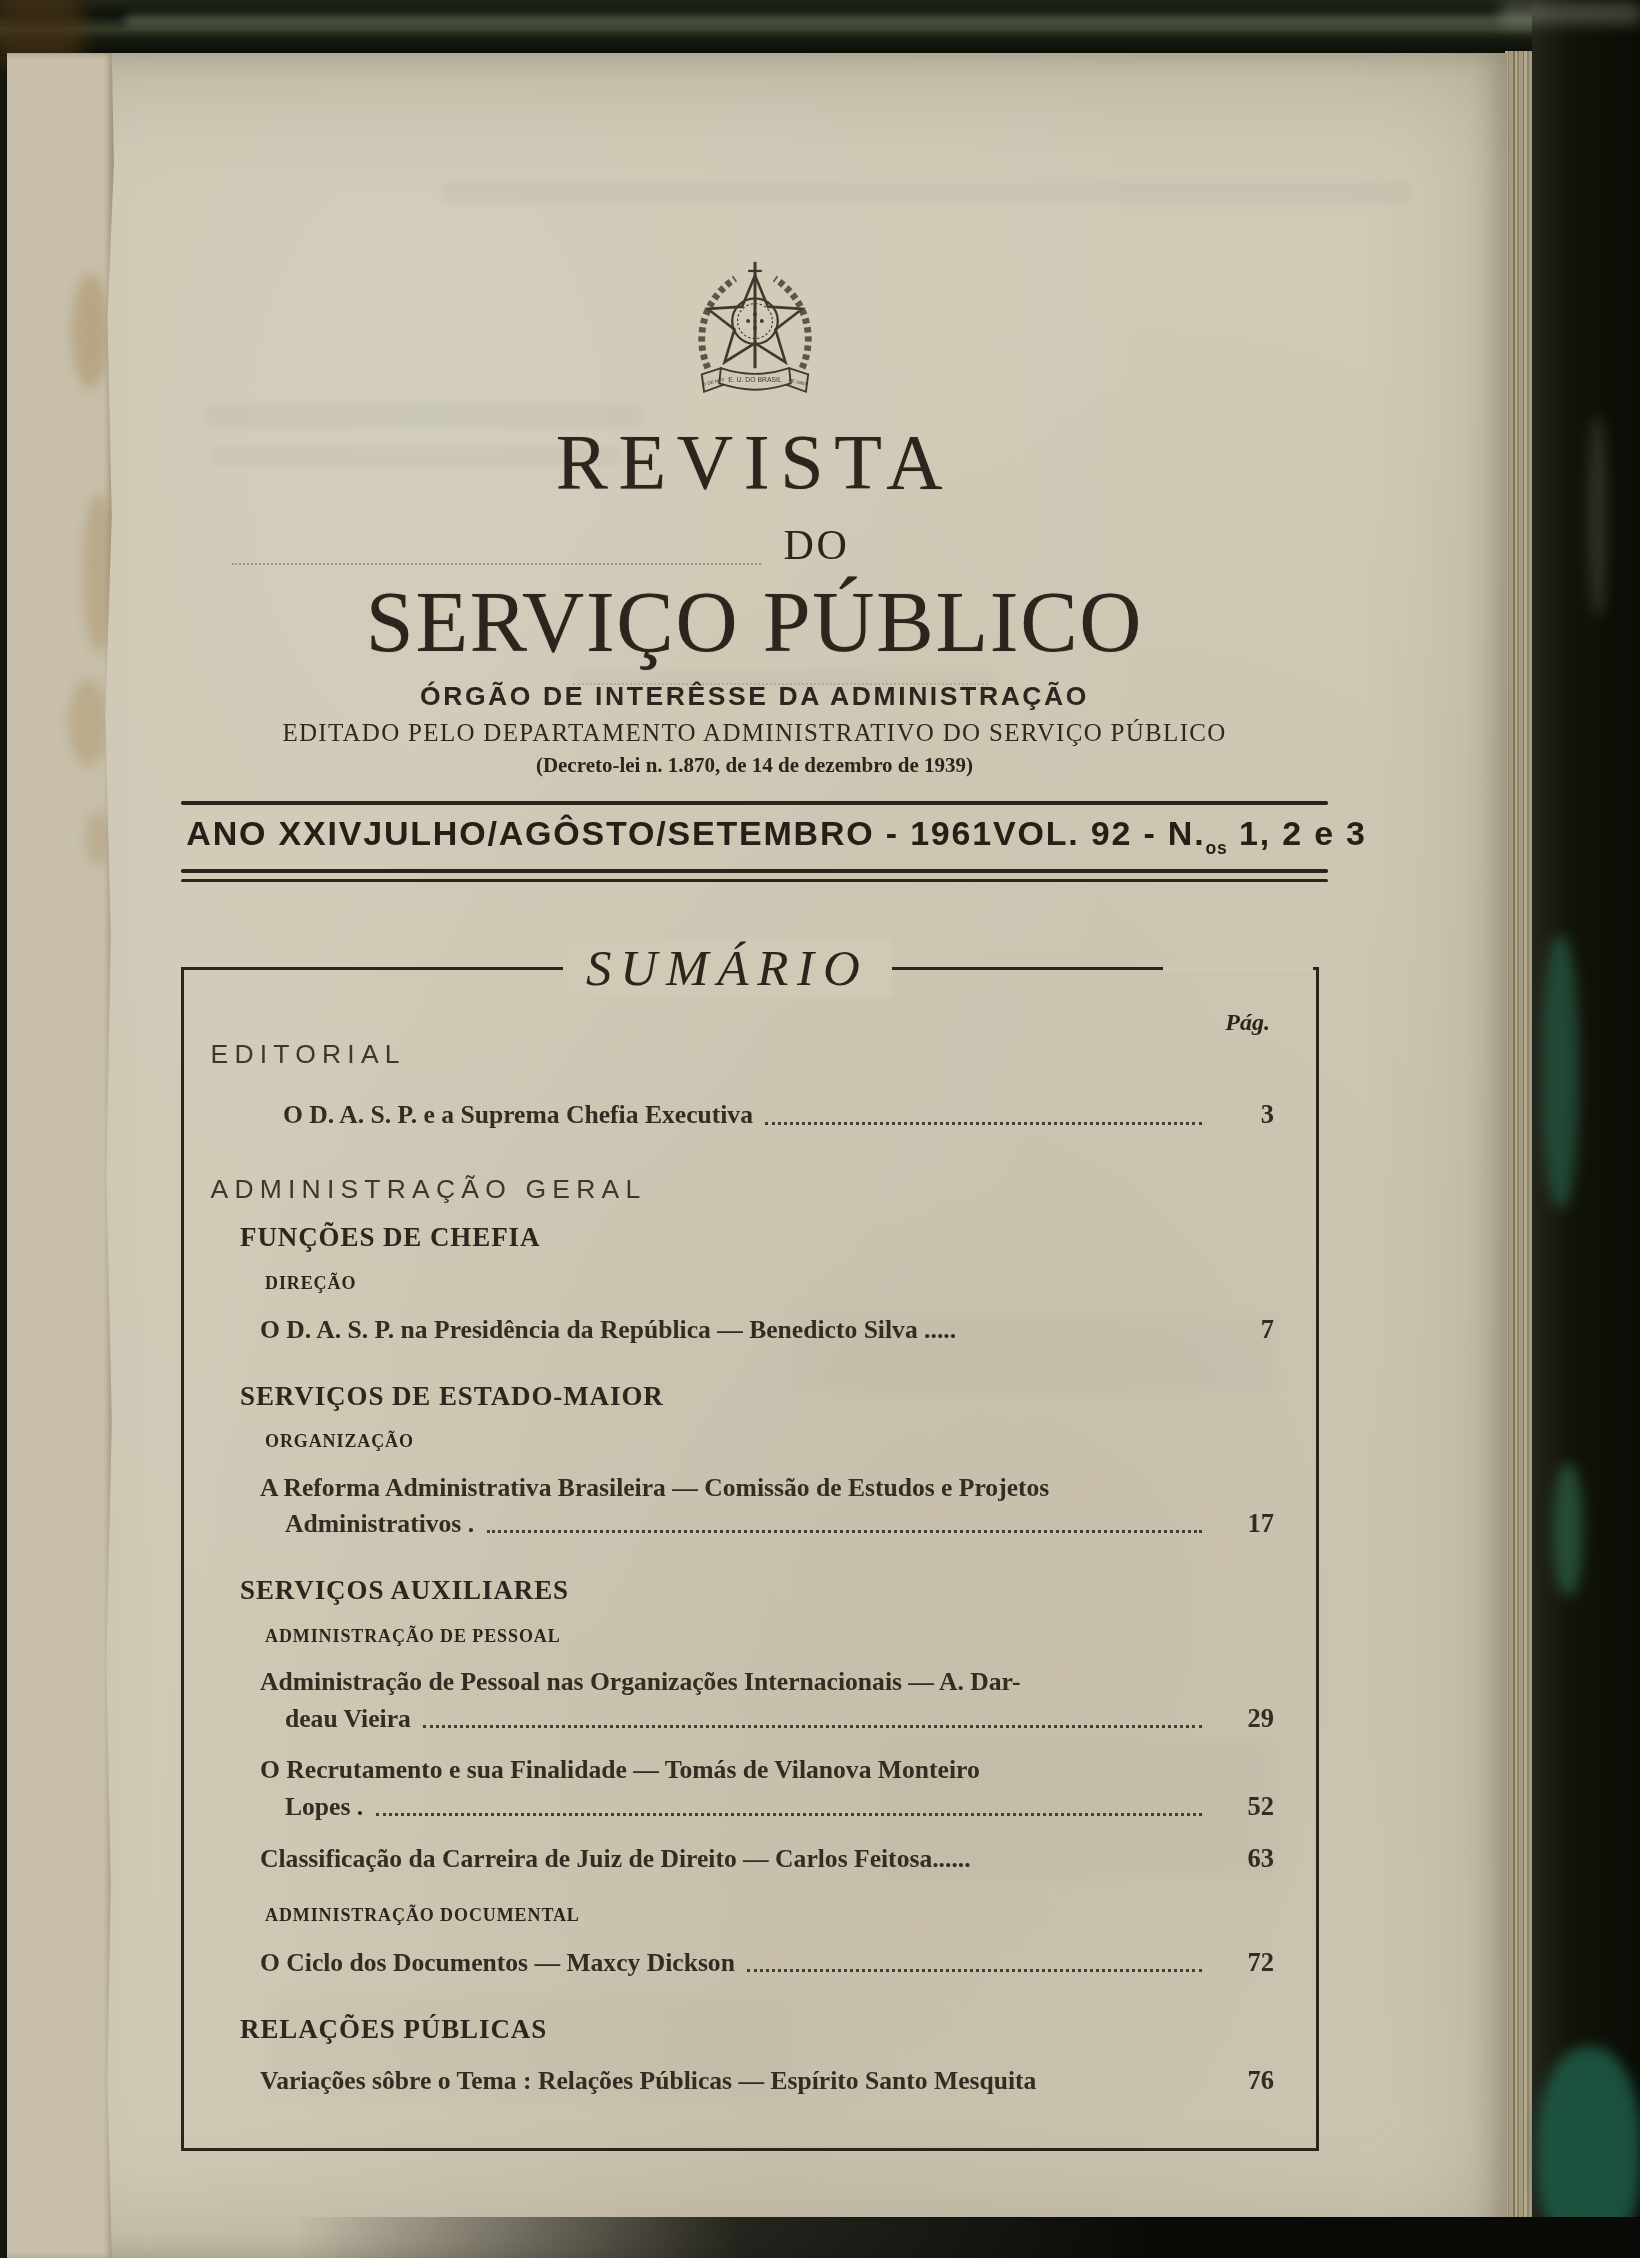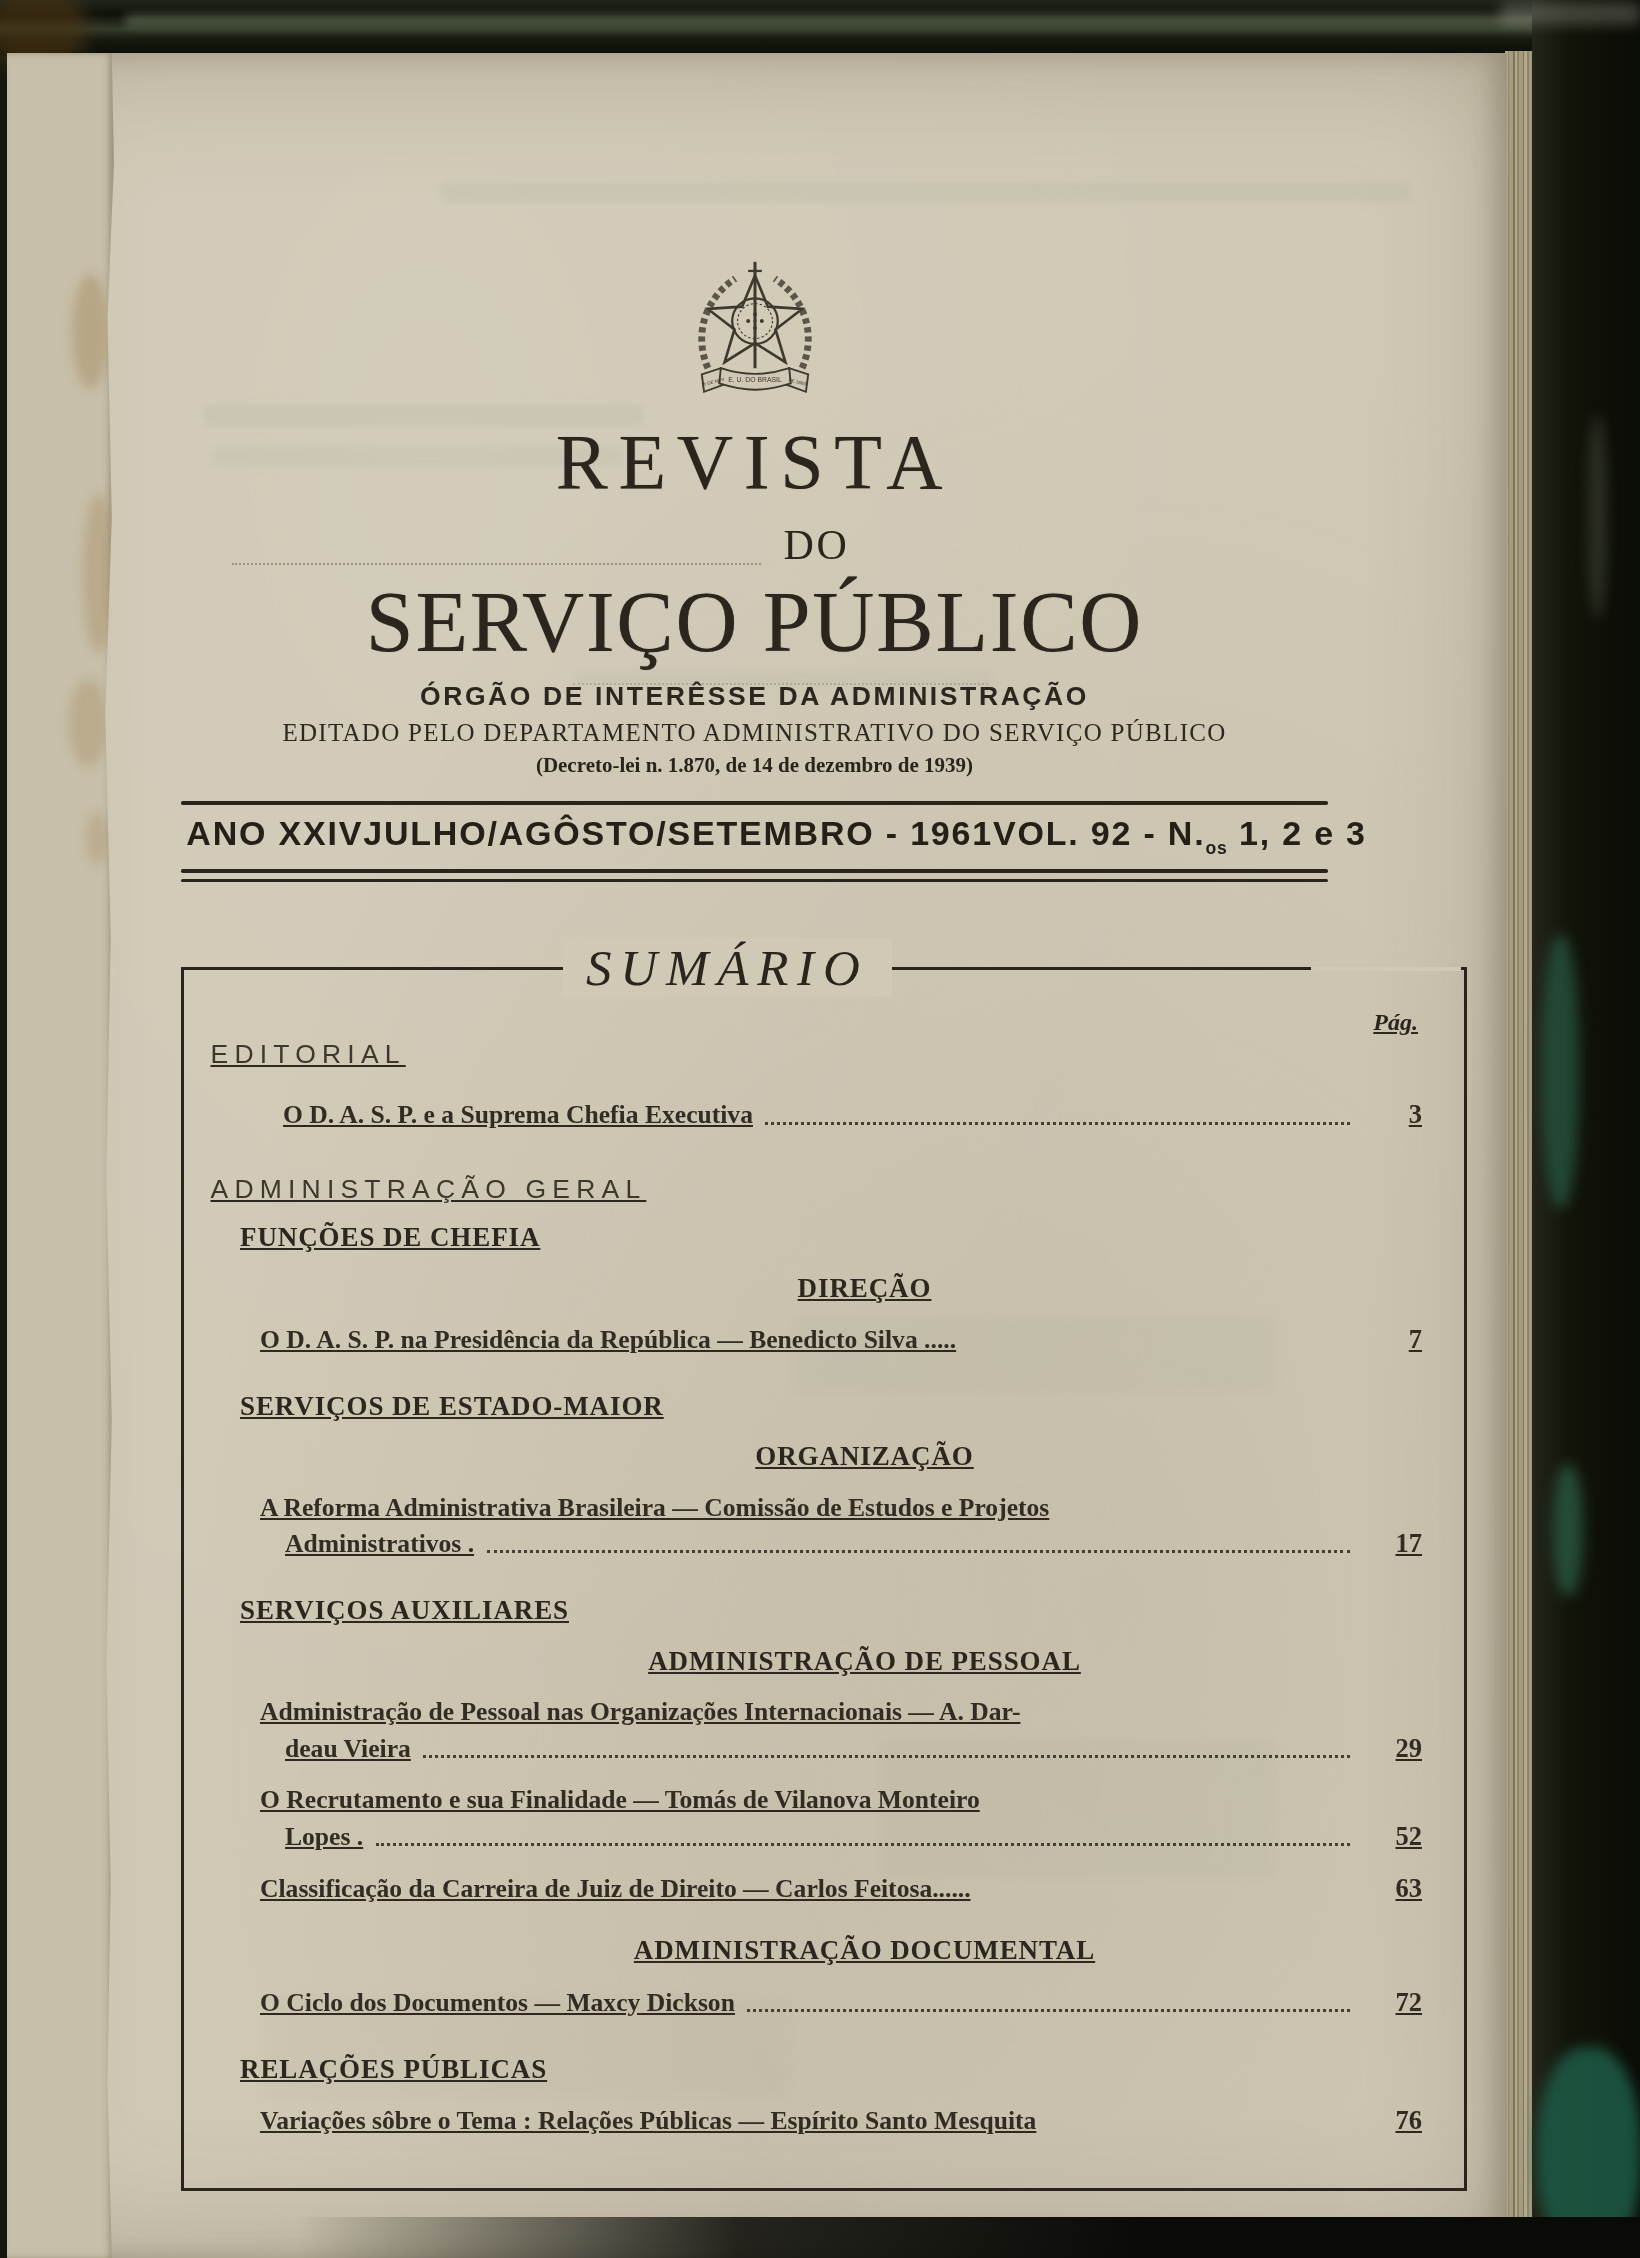--- a/index.html
+++ b/index.html
@@ -70,34 +70,34 @@
   
   .rule{height:3.5px;background:#2a241c;border-radius:1.8px;}
   .band-rule-top{margin-top:23px;}
   .issue-band{display:flex;justify-content:space-between;align-items:baseline;
     padding:8.8px 5.3px 10.6px 5.3px;
     font-family:"Liberation Sans","DejaVu Sans",sans-serif;font-weight:700;font-size:34px;
     letter-spacing:1.8px;color:#241f17;white-space:nowrap;text-align:center;}
   .vol-sub{font-size:17.6px;vertical-align:-8.8px;letter-spacing:0.9px;}
   .band-rule-b2{margin-top:6.2px;}
   
-  .toc-box{position:relative;margin-top:85px;width:1286px;box-sizing:border-box;
-    border:3.5px solid #2b241c;padding:21px 0 51px 0;text-align:left;text-decoration:underline;}
+  .toc-box{position:relative;margin-top:85px;width:1138px;box-sizing:border-box;
+    border:3.5px solid #2b241c;padding:21px 0 51px 0;text-align:left;}
   .toc-title{position:absolute;top:0;left:379px;transform:translateY(-54%);
     background:#d0c9b6;padding:0 23px;
     font-style:italic;font-size:51px;letter-spacing:8.8px;color:#2b251d;white-space:nowrap;}
   .toc-top-gap{position:absolute;top:-3.5px;right:3.5px;width:150px;height:4.4px;background:#d0c9b6;}
   .toc-pag{margin:17.6px 46px 0 0;text-align:right;font-style:italic;font-weight:700;font-size:24px;color:#2a241c;padding-left:12px;}
   .toc-entries{margin-top:1.8px;}
   .toc-h1{font-family:"Liberation Sans","DejaVu Sans",sans-serif;font-weight:400;
     font-size:26.5px;letter-spacing:6.2px;color:#3d372c;margin:42px 0 0 26.5px;}
   .toc-h1:first-child{margin-top:3.5px;}
   .toc-h2{font-weight:700;font-size:27px;letter-spacing:0.9px;color:#2c261e;margin:35px 0 0 56px;}
   .toc-h1 + .toc-h2{margin-top:17.6px;}
-  .toc-h3{font-weight:700;font-size:27px;letter-spacing:0.9px;color:#2c261e;margin:19.4px 0 0 81px;text-align:center;}
+  .toc-h3{font-weight:700;font-size:18px;letter-spacing:0.9px;color:#2c261e;margin:19.4px 0 0 81px;}
   .toc-item + .toc-h3{margin-top:30px;}
   .toc-item{margin:19.4px 42px 0 76px;font-weight:700;font-size:25.6px;color:#332c23;line-height:1.25;}
   .toc-item.deep{margin-left:99px;margin-top:28px;}
   .row{display:flex;align-items:baseline;}
   .row.wrap2{margin-left:25px;margin-top:3.5px;}
   .leader{flex:1 1 auto;min-width:53px;border-bottom:3.5px dotted #453e32;margin:0 16px 7px 12.4px;align-self:flex-end;}
   .spacer{flex:1 1 auto;}
   .page-num{width:56px;text-align:right;font-weight:700;font-size:26.5px;flex:0 0 auto;}
 </style>
 </head>

